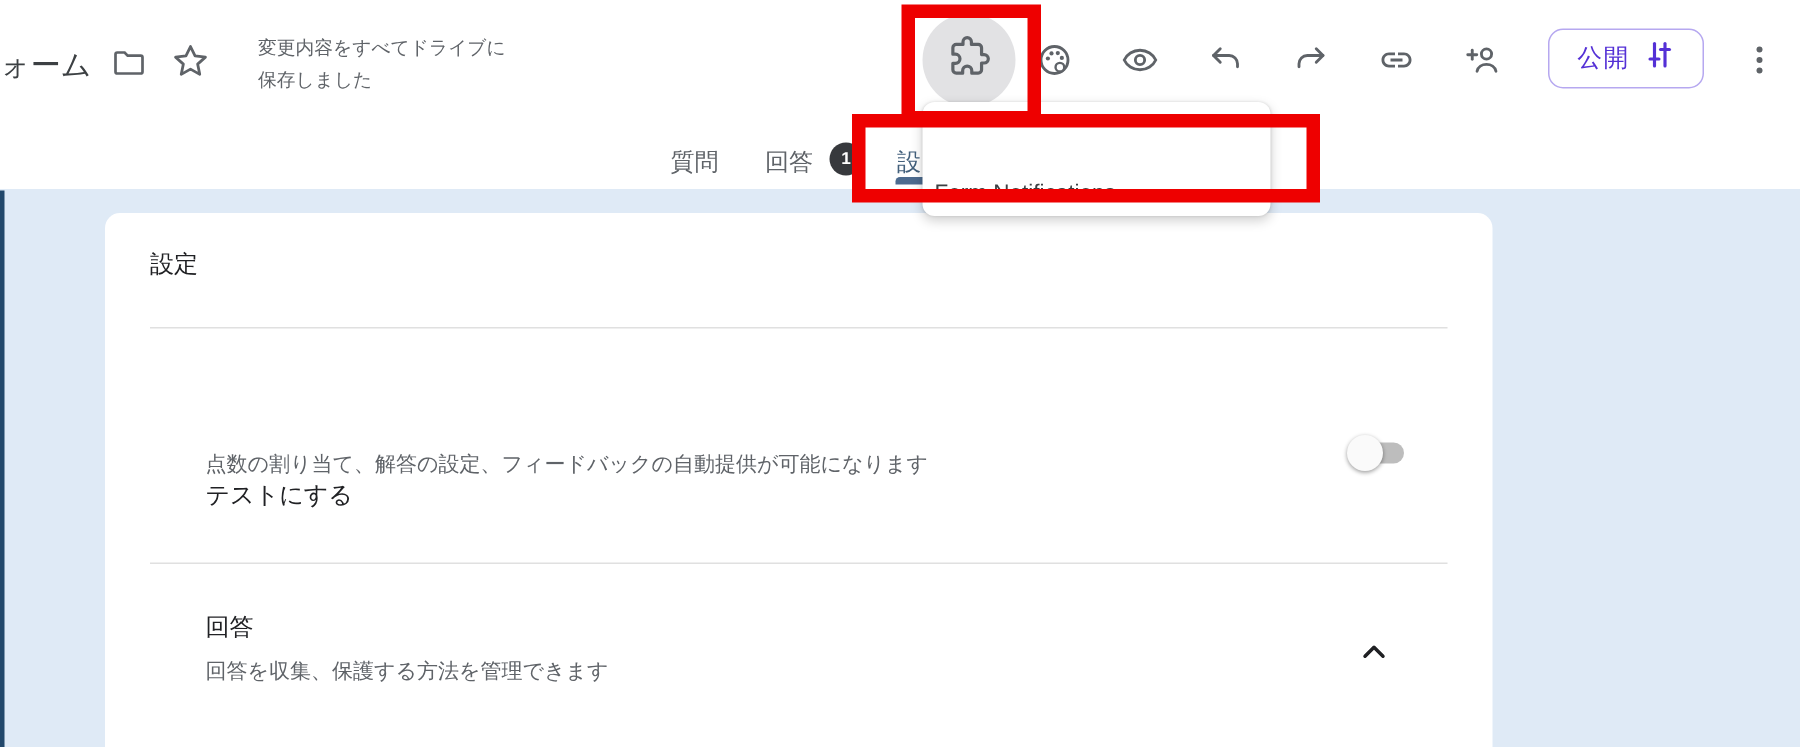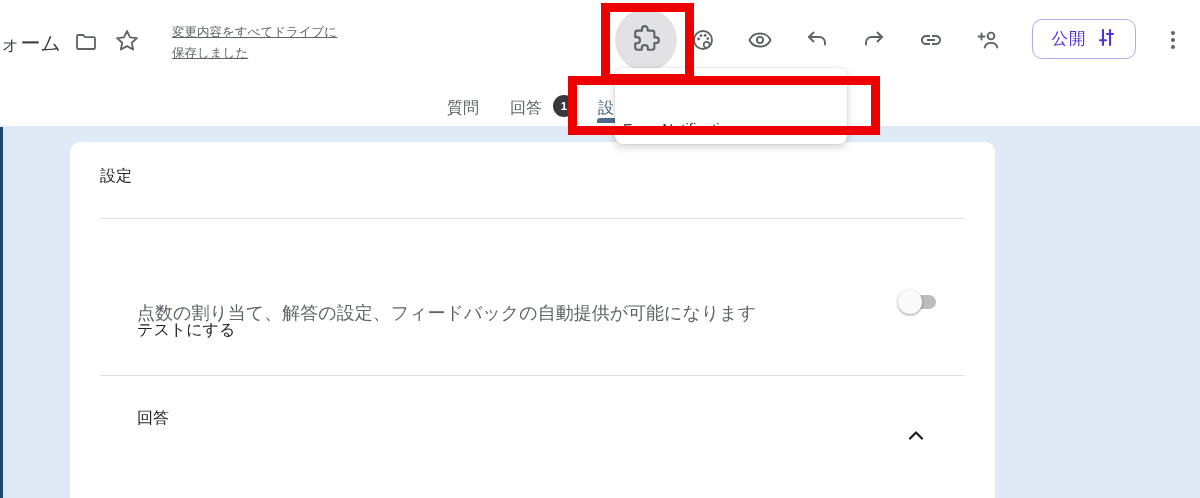--- a/index.html
+++ b/index.html
@@ -10,21 +10,21 @@
     font-family:"Liberation Sans","DejaVu Sans",sans-serif;
     color:#202124;
   }
   .abs { position:absolute; }
 
   
   .header { position:absolute; top:0; left:0; width:1200px; height:126px; background:#fff; z-index:1; }
   .form-title { left:0; top:30px; font-size:20px; color:#3c4043; white-space:nowrap;text-align:right; }
   .icon-btn { width:24px; height:24px; display:flex; align-items:center; justify-content:center; cursor:pointer; }
   .icon-btn svg { display:block; }
-  .save-status { left:172px; top:22px; width:172px; font-size:12.5px; line-height:21px; color:#5f6368;text-decoration:underline; }
+  .save-status { left:172px; top:22px; width:172px; font-size:12.5px; line-height:21px; color:#5f6368; }
 
   .addon-circle { left:615px; top:9px; width:62px; height:62px; border-radius:50%; background:#e2e2e4;
                   display:flex; align-items:center; justify-content:center; }
 
   .publish-btn { left:1032px; top:19px; width:104px; height:40px; border:1.5px solid #b6a8f0;
                  border-radius:10px; background:#fff; display:flex; align-items:center; justify-content:center;
                  gap:9px; cursor:pointer; }
   .publish-btn .lbl { font-size:16.5px; color:#5430d6; letter-spacing:1px; }
 
   
@@ -40,21 +40,21 @@
   .page-bg { top:126px; left:0; width:1200px; height:372px; background:#dfeaf6; z-index:0; }
   .left-strip { top:127px; left:0; width:3px; height:371px; background:#22486b; z-index:2; }
 
   
   .card { left:70px; top:142px; width:925px; height:380px; background:#fff; border-radius:10px; z-index:1; }
   .card-title { left:30px; top:24px; font-size:16px; color:#202124; }
   .divider { left:30px; width:865px; height:0; border-top:1px solid #e0e0e0; }
   .div-1 { top:76px; }
   .div-2 { top:233px; }
   .sec-title { left:67px; font-size:16px; color:#202124; }
-  .sec-desc  { left:67px; font-size:18px; color:#5f6368; }
+  .sec-desc  { left:67px; font-size:14px; color:#5f6368; }
   .quiz-title { top:130px;margin-top:48px; }
   .quiz-desc  { top:159px; }
   .resp-title { top:266px; }
   .resp-desc  { top:297px; }
 
   .toggle { left:828px; top:148px; width:40px; height:24px; cursor:pointer; }
   .toggle .track { position:absolute; left:2px; top:5px; width:36px; height:14px; border-radius:7px; background:#bdbdbd; }
   .toggle .knob  { position:absolute; left:0; top:0; width:24px; height:24px; border-radius:50%;
                    background:#fafafa; box-shadow:0 1px 3px rgba(0,0,0,.4); }
 
@@ -202,20 +202,21 @@
   <div class="abs sec-title quiz-title">テストにする</div>
   <div class="abs sec-desc quiz-desc">点数の割り当て、解答の設定、フィードバックの自動提供が可能になります</div>
   <div class="abs toggle">
     <div class="track"></div>
     <div class="knob"></div>
   </div>
 
   <div class="abs divider div-2"></div>
 
   <div class="abs sec-title resp-title">回答</div>
+  <div class="abs sec-desc resp-desc">回答を収集、保護する方法を管理できます</div>
   <div class="abs collapse-btn">
     <span>
       <svg width="16" height="11" viewBox="0 0 16 11" fill="none" stroke="#202124" stroke-width="2.3" stroke-linecap="round" stroke-linejoin="round">
         <path d="M2 8.5 8 2.5l6 6"></path>
       </svg>
     </span>
   </div>
 </div>
 
 <div class="abs addon-menu">

